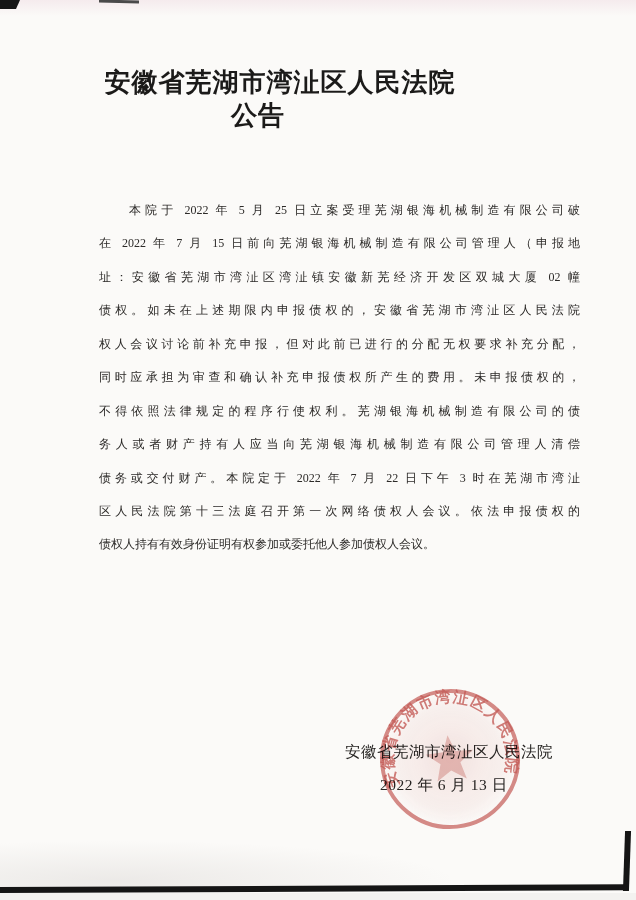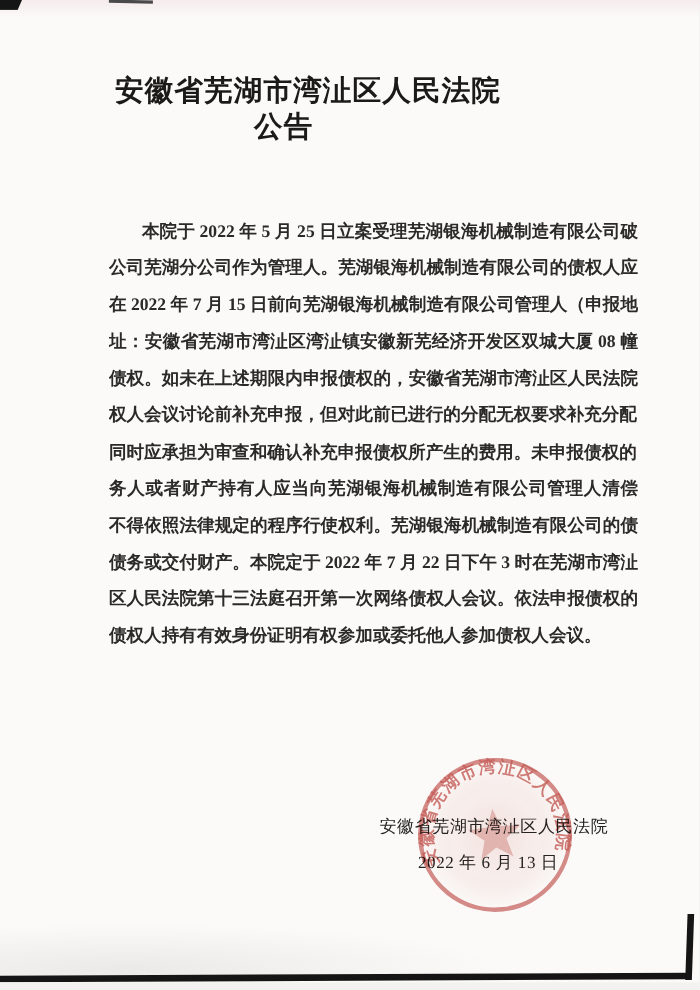--- a/index.html
+++ b/index.html
@@ -58,23 +58,22 @@
     transform: translateX(-22px);
   }
   .case-number {
     position: absolute; left: 347px; top: 159px;
     font-size: 17px; line-height: 24px;
     letter-spacing: 1px;
     color: #2a2927;
   }
   .doc-body {
     position: absolute; left: 99px; top: 194px; width: 481px;
-    font-size: 16px;
+    font-size: 12px;
     color: #2c2a28;
-    font-weight: bold;
   }
   .body-line {
     line-height: 33.45px;
     height: 33.45px;
     white-space: nowrap;
     text-align: justify;
     text-align-last: justify;
     overflow: hidden;
   }
   .body-line.indent { padding-left: 30px; }
@@ -118,28 +117,27 @@
   <div class="artifact-belowline"></div>
 
   <div class="title-block">
     <span>安徽省芜湖市湾沚区人民法院</span>
     <span class="title-sub">公告</span>
   </div>
 
 
   <div class="doc-body">
     <div class="body-line indent">本院于 2022 年 5 月 25 日立案受理芜湖银海机械制造有限公司破</div>
-    <div class="body-line">公司芜湖分公司作为管理人。芜湖银海机械制造有限公司的债权人应</div>
     <div class="body-line">在 2022 年 7 月 15 日前向芜湖银海机械制造有限公司管理人（申报地</div>
-    <div class="body-line">址：安徽省芜湖市湾沚区湾沚镇安徽新芜经济开发区双城大厦 08 幢</div>
+    <div class="body-line">址：安徽省芜湖市湾沚区湾沚镇安徽新芜经济开发区双城大厦 02 幢</div>
     <div class="body-line">债权。如未在上述期限内申报债权的，安徽省芜湖市湾沚区人民法院</div>
     <div class="body-line">权人会议讨论前补充申报，但对此前已进行的分配无权要求补充分配，</div>
     <div class="body-line">同时应承担为审查和确认补充申报债权所产生的费用。未申报债权的，</div>
+    <div class="body-line">不得依照法律规定的程序行使权利。芜湖银海机械制造有限公司的债</div>
     <div class="body-line">务人或者财产持有人应当向芜湖银海机械制造有限公司管理人清偿</div>
-    <div class="body-line">不得依照法律规定的程序行使权利。芜湖银海机械制造有限公司的债</div>
     <div class="body-line">债务或交付财产。本院定于 2022 年 7 月 22 日下午 3 时在芜湖市湾沚</div>
     <div class="body-line">区人民法院第十三法庭召开第一次网络债权人会议。依法申报债权的</div>
     <div class="body-line last">债权人持有有效身份证明有权参加或委托他人参加债权人会议。</div>
   </div>
 
   <div class="signature">安徽省芜湖市湾沚区人民法院</div>
   <div class="sign-date">2022 年 6 月 13 日</div>
 
   <div class="seal">
     <div class="seal-haze"></div>

